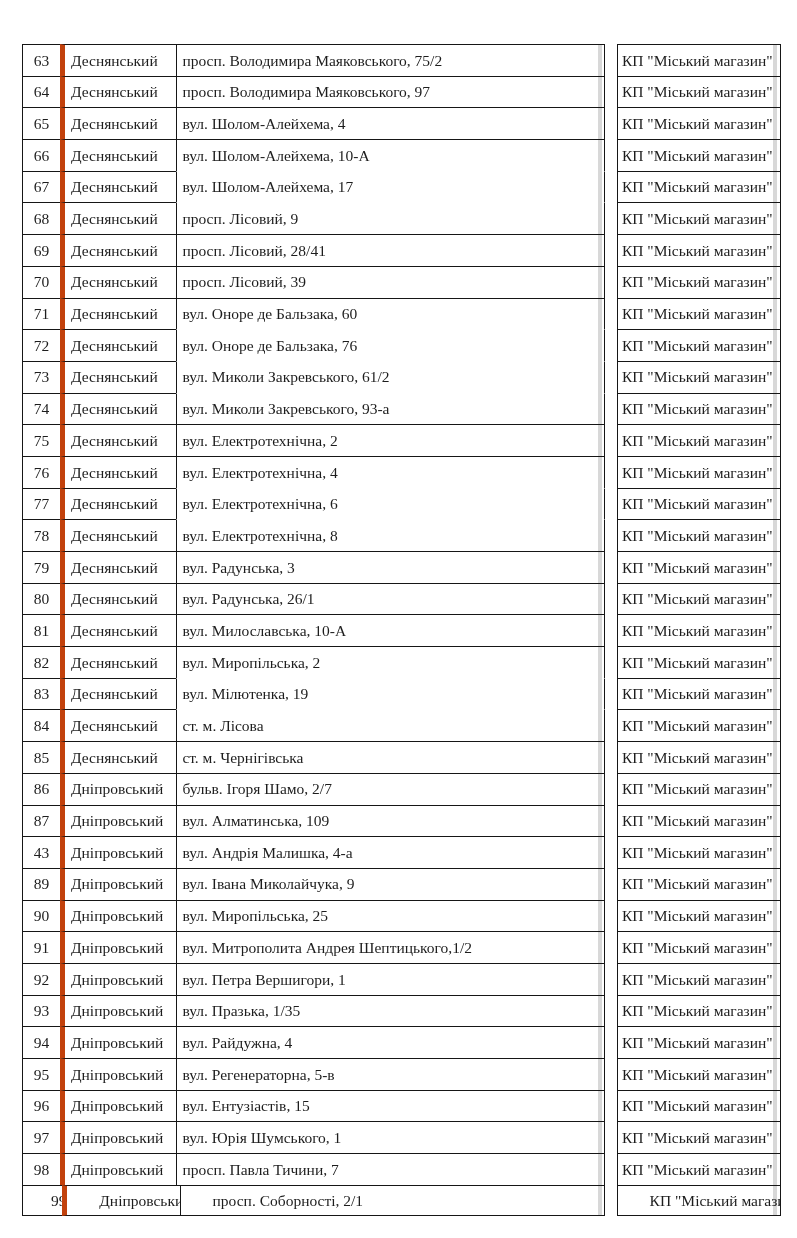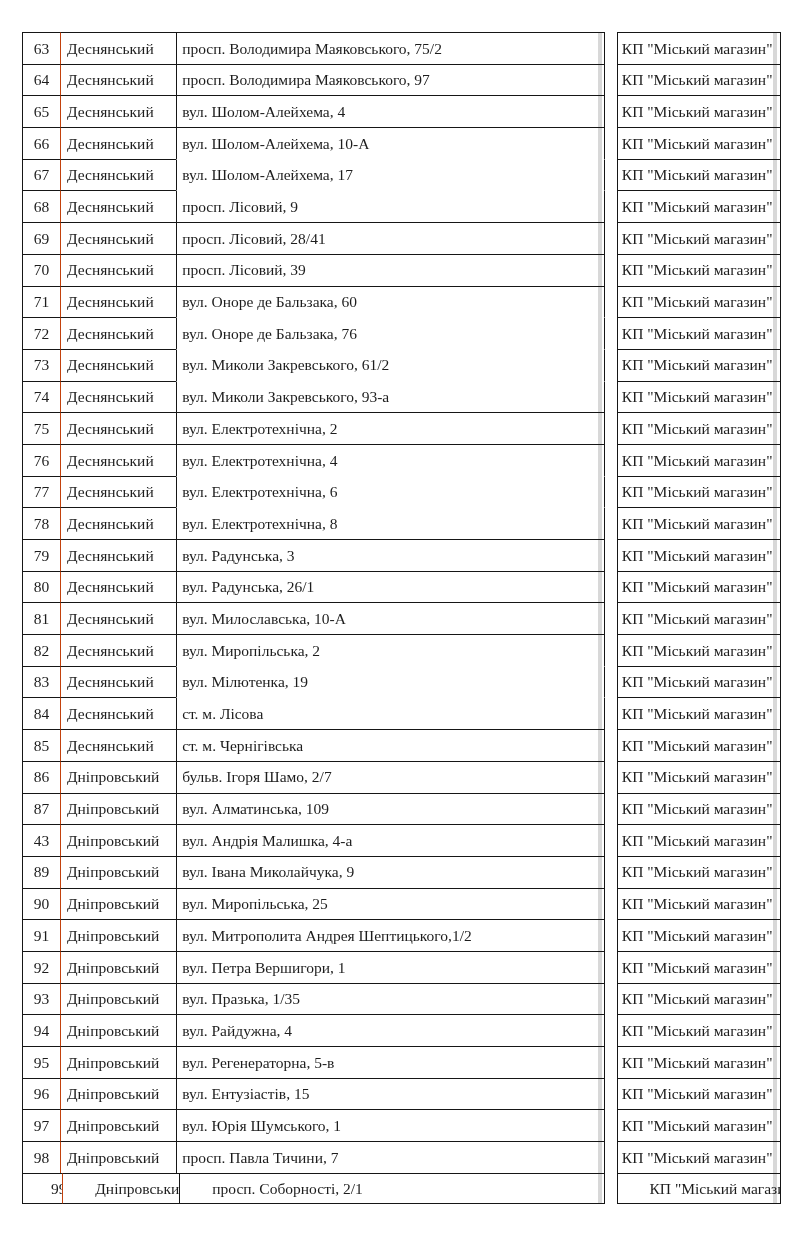--- a/index.html
+++ b/index.html
@@ -11,21 +11,21 @@
     height: 1238px;
     background: #ffffff;
     font-family: "Liberation Serif", serif;
     color: #1d1d1d;
     position: relative;
     overflow: hidden;
   }
   .table {
     position: absolute;
     left: 22px;
-    top: 32px;
+    top: 44px;
     width: 759px;
     font-family: Liberation Serif, serif;
   }
   .row {
     display: flex;
     height: 31.7px;
   }
   .cell {
     box-sizing: border-box;
     display: flex;
@@ -36,21 +36,21 @@
     font-size: 15.5px;
     line-height: 1;
   }
   .c-num {
     width: 41px;
     border-left: 1px solid #161616;
     justify-content: center;
   }
   .c-district {
     width: 125px;
-    border-left: 1px solid #c2410c;
+    border-left: 5px solid #c2410c;
     padding-left: 6px;
   }
   .c-address {
     width: 463px;
     border-left: 1px solid #161616;
     border-right: 1px solid #161616;
     padding-left: 5px;
   }
   .c-gap {
     box-sizing: border-box;

